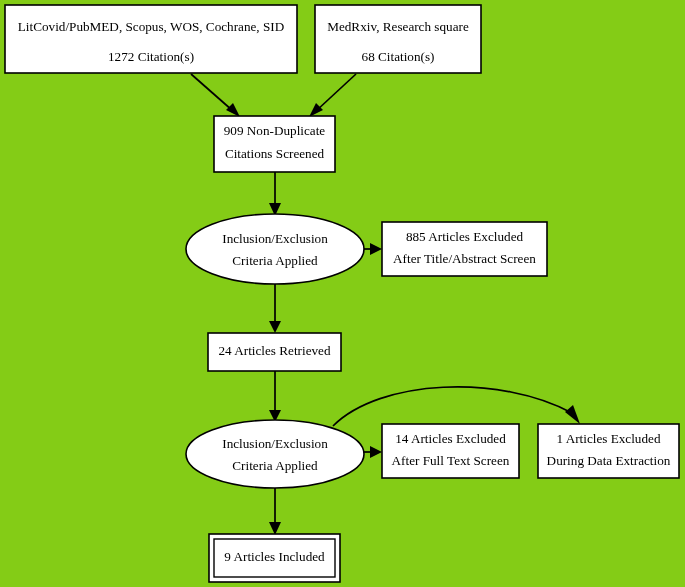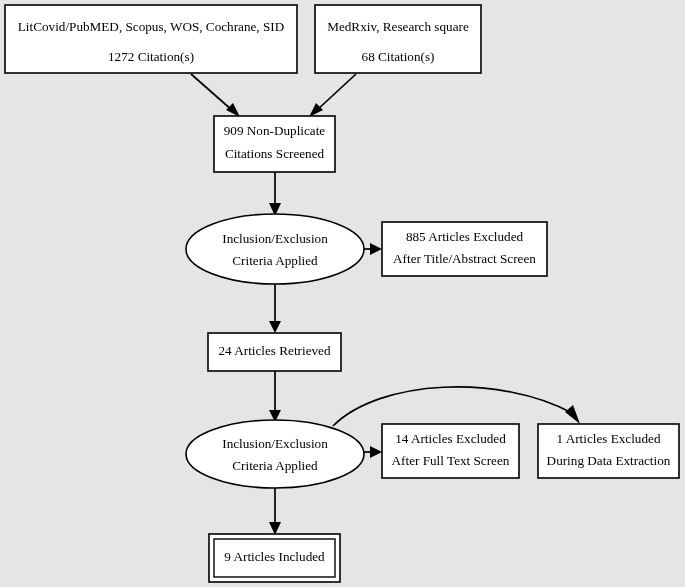--- a/index.html
+++ b/index.html
@@ -10,21 +10,21 @@
   }
   body {
     font-family: "Liberation Serif", "DejaVu Serif", serif;
     color: #000000;
   }
   #diagram-root {
     position: relative;
     width: 685px;
     height: 587px;
     overflow: hidden;
-    background: #e5e5e5;
+    background: #84cc16;
   }
   svg#flow-svg {
     display: block;
     width: 685px;
     height: 587px;
   }
   .node-shape {
     fill: #ffffff;
     stroke: #000000;
     stroke-width: 1.6;

